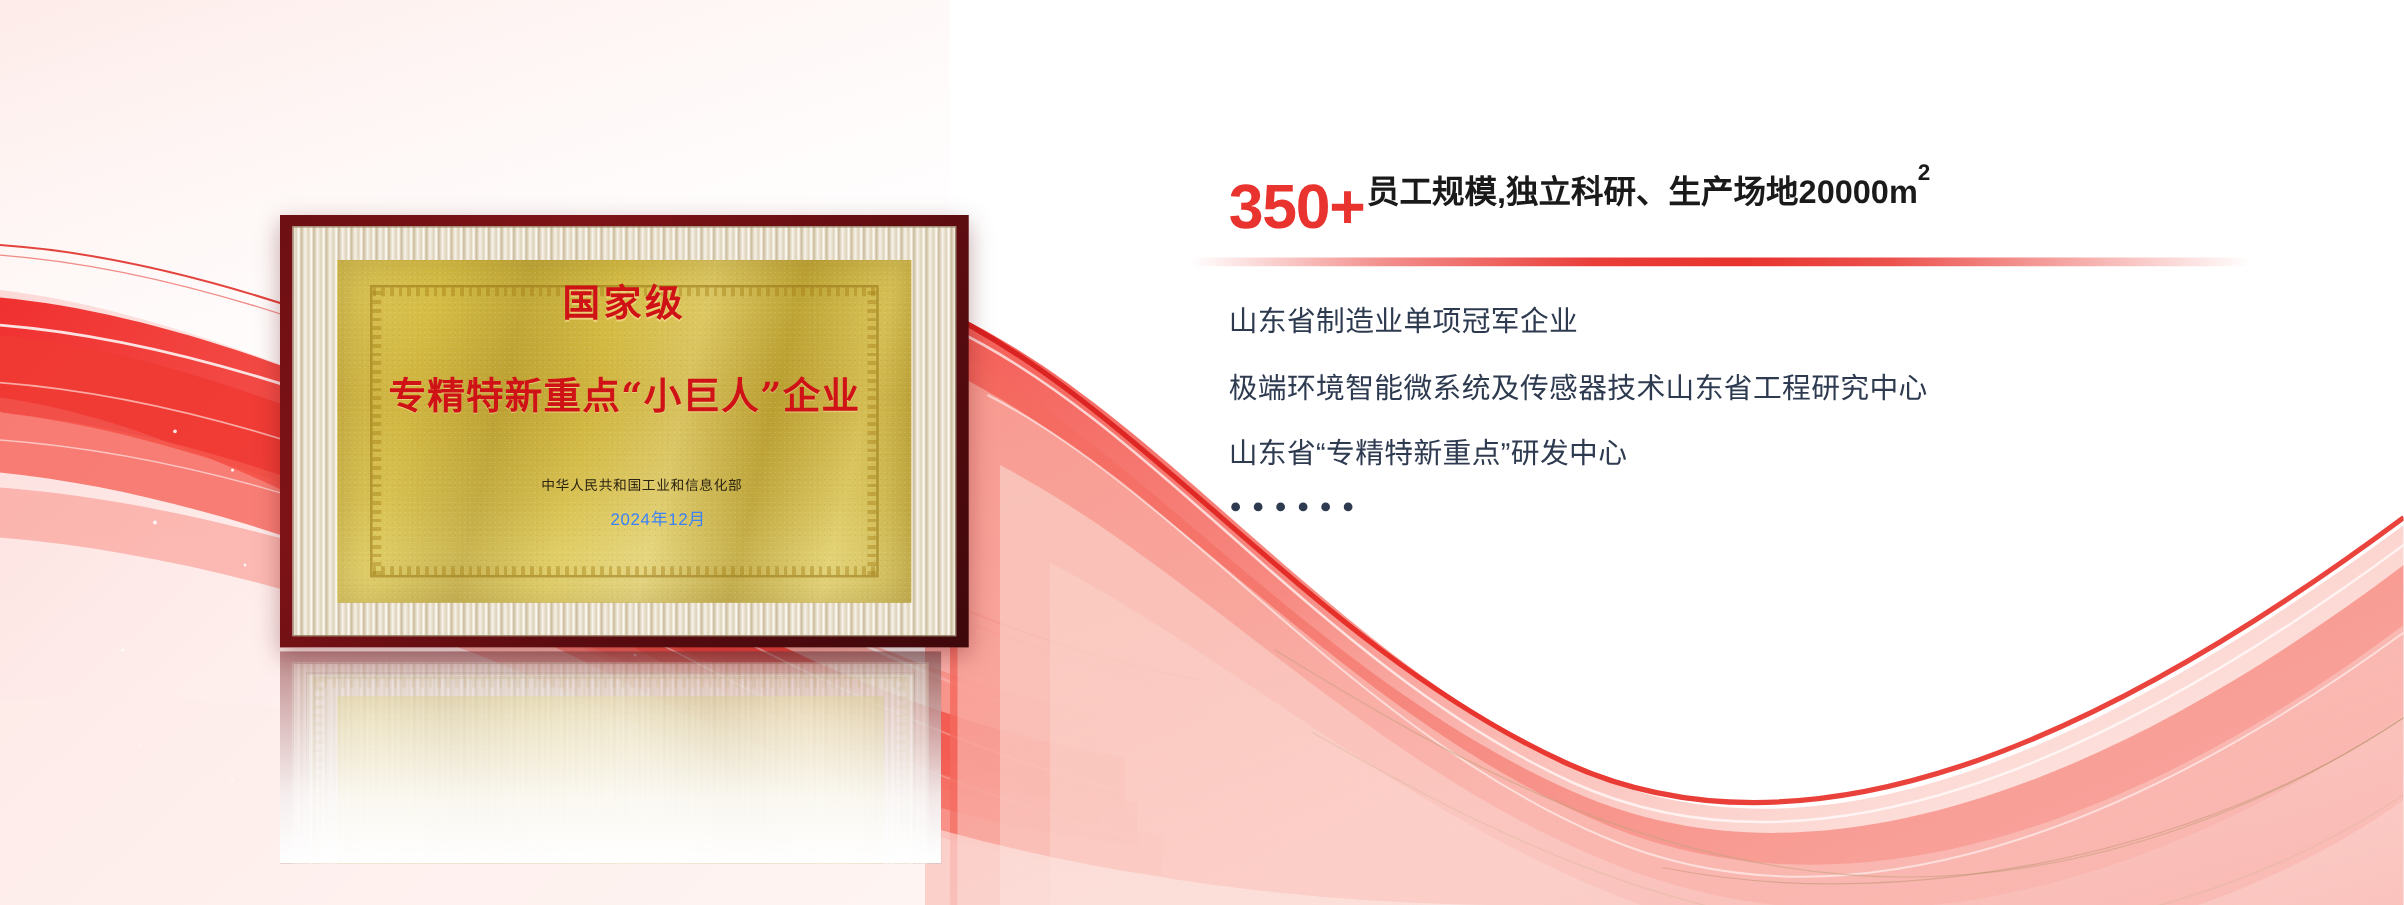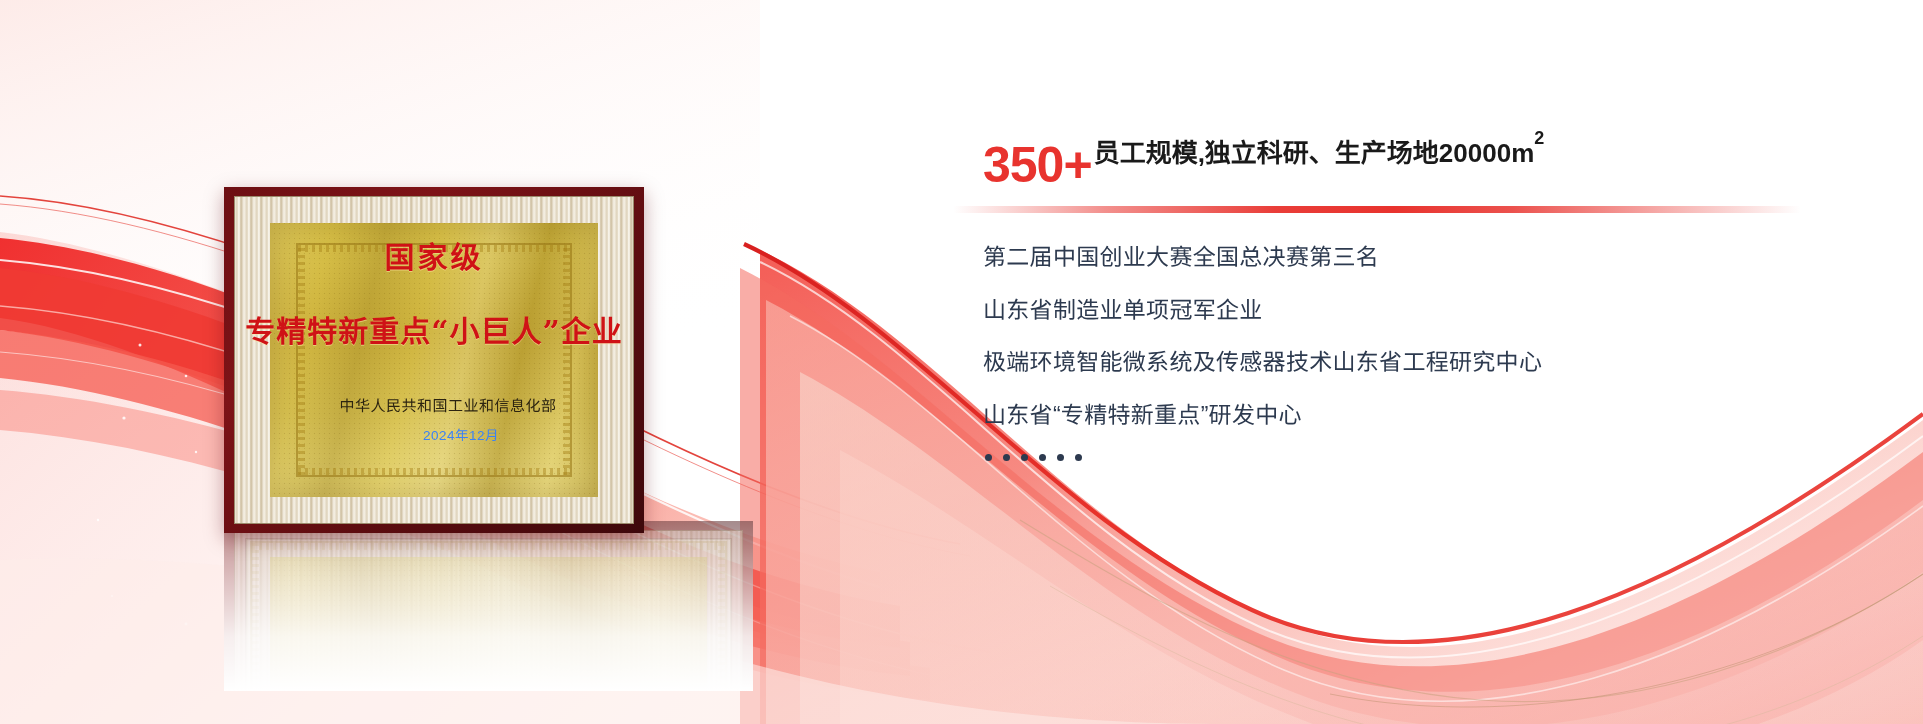--- a/index.html
+++ b/index.html
@@ -23,22 +23,22 @@
     inset: 0;
     width: 1923px;
     height: 724px;
     pointer-events: none;
   }
 
   
   #plaque-wrap {
     position: absolute;
     left: 224px;
-    top: 187px;
-    width: 420px;
+    top: 172px;
+    width: 551px;
     height: 346px;
     text-decoration: underline;
   }
   .plaque-frame {
     position: absolute;
     inset: 0;
     background: linear-gradient(135deg, #6d0f13 0%, #7e1317 28%, #5d0c10 62%, #3e080b 100%);
     box-shadow: 0 6px 18px rgba(90, 10, 14, .35);
   }
   .plaque-orn {
@@ -117,21 +117,21 @@
     margin-top: 30px;
     font-size: 30px;
     font-weight: 700;
     color: #cf1216;
     letter-spacing: 1px;
     white-space: nowrap;
     text-shadow: 0 1px 0 rgba(255,230,160,.55);
   }
   .pl-issuer {
     margin-top: 43px;
-    font-size: 15px;
+    font-size: 11px;
     color: #2c2410;
     font-family: "Liberation Sans", "DejaVu Sans", sans-serif;
     letter-spacing: .5px;
     margin-left: 28px;
   }
   .pl-date {
     margin-top: 9px;
     font-size: 13.5px;
     color: #3b82f6;
     font-family: "Liberation Sans", "DejaVu Sans", sans-serif;
@@ -390,21 +390,20 @@
 
     <div id="headline">
       <span id="headline-number">350+</span>
       <span id="headline-rest">员工规模,独立科研、生产场地20000m</span>
       <span id="headline-sup">2</span>
     </div>
 
     <div id="headline-rule"></div>
 
     <ul id="honor-list">
-      <li>第二届中国创业大赛全国总决赛第三名</li>
       <li>山东省制造业单项冠军企业</li>
       <li>极端环境智能微系统及传感器技术山东省工程研究中心</li>
       <li>山东省“专精特新重点”研发中心</li>
     </ul>
 
     <div id="ellipsis-dots">
       <span></span>
       <span></span>
       <span></span>
       <span></span>

